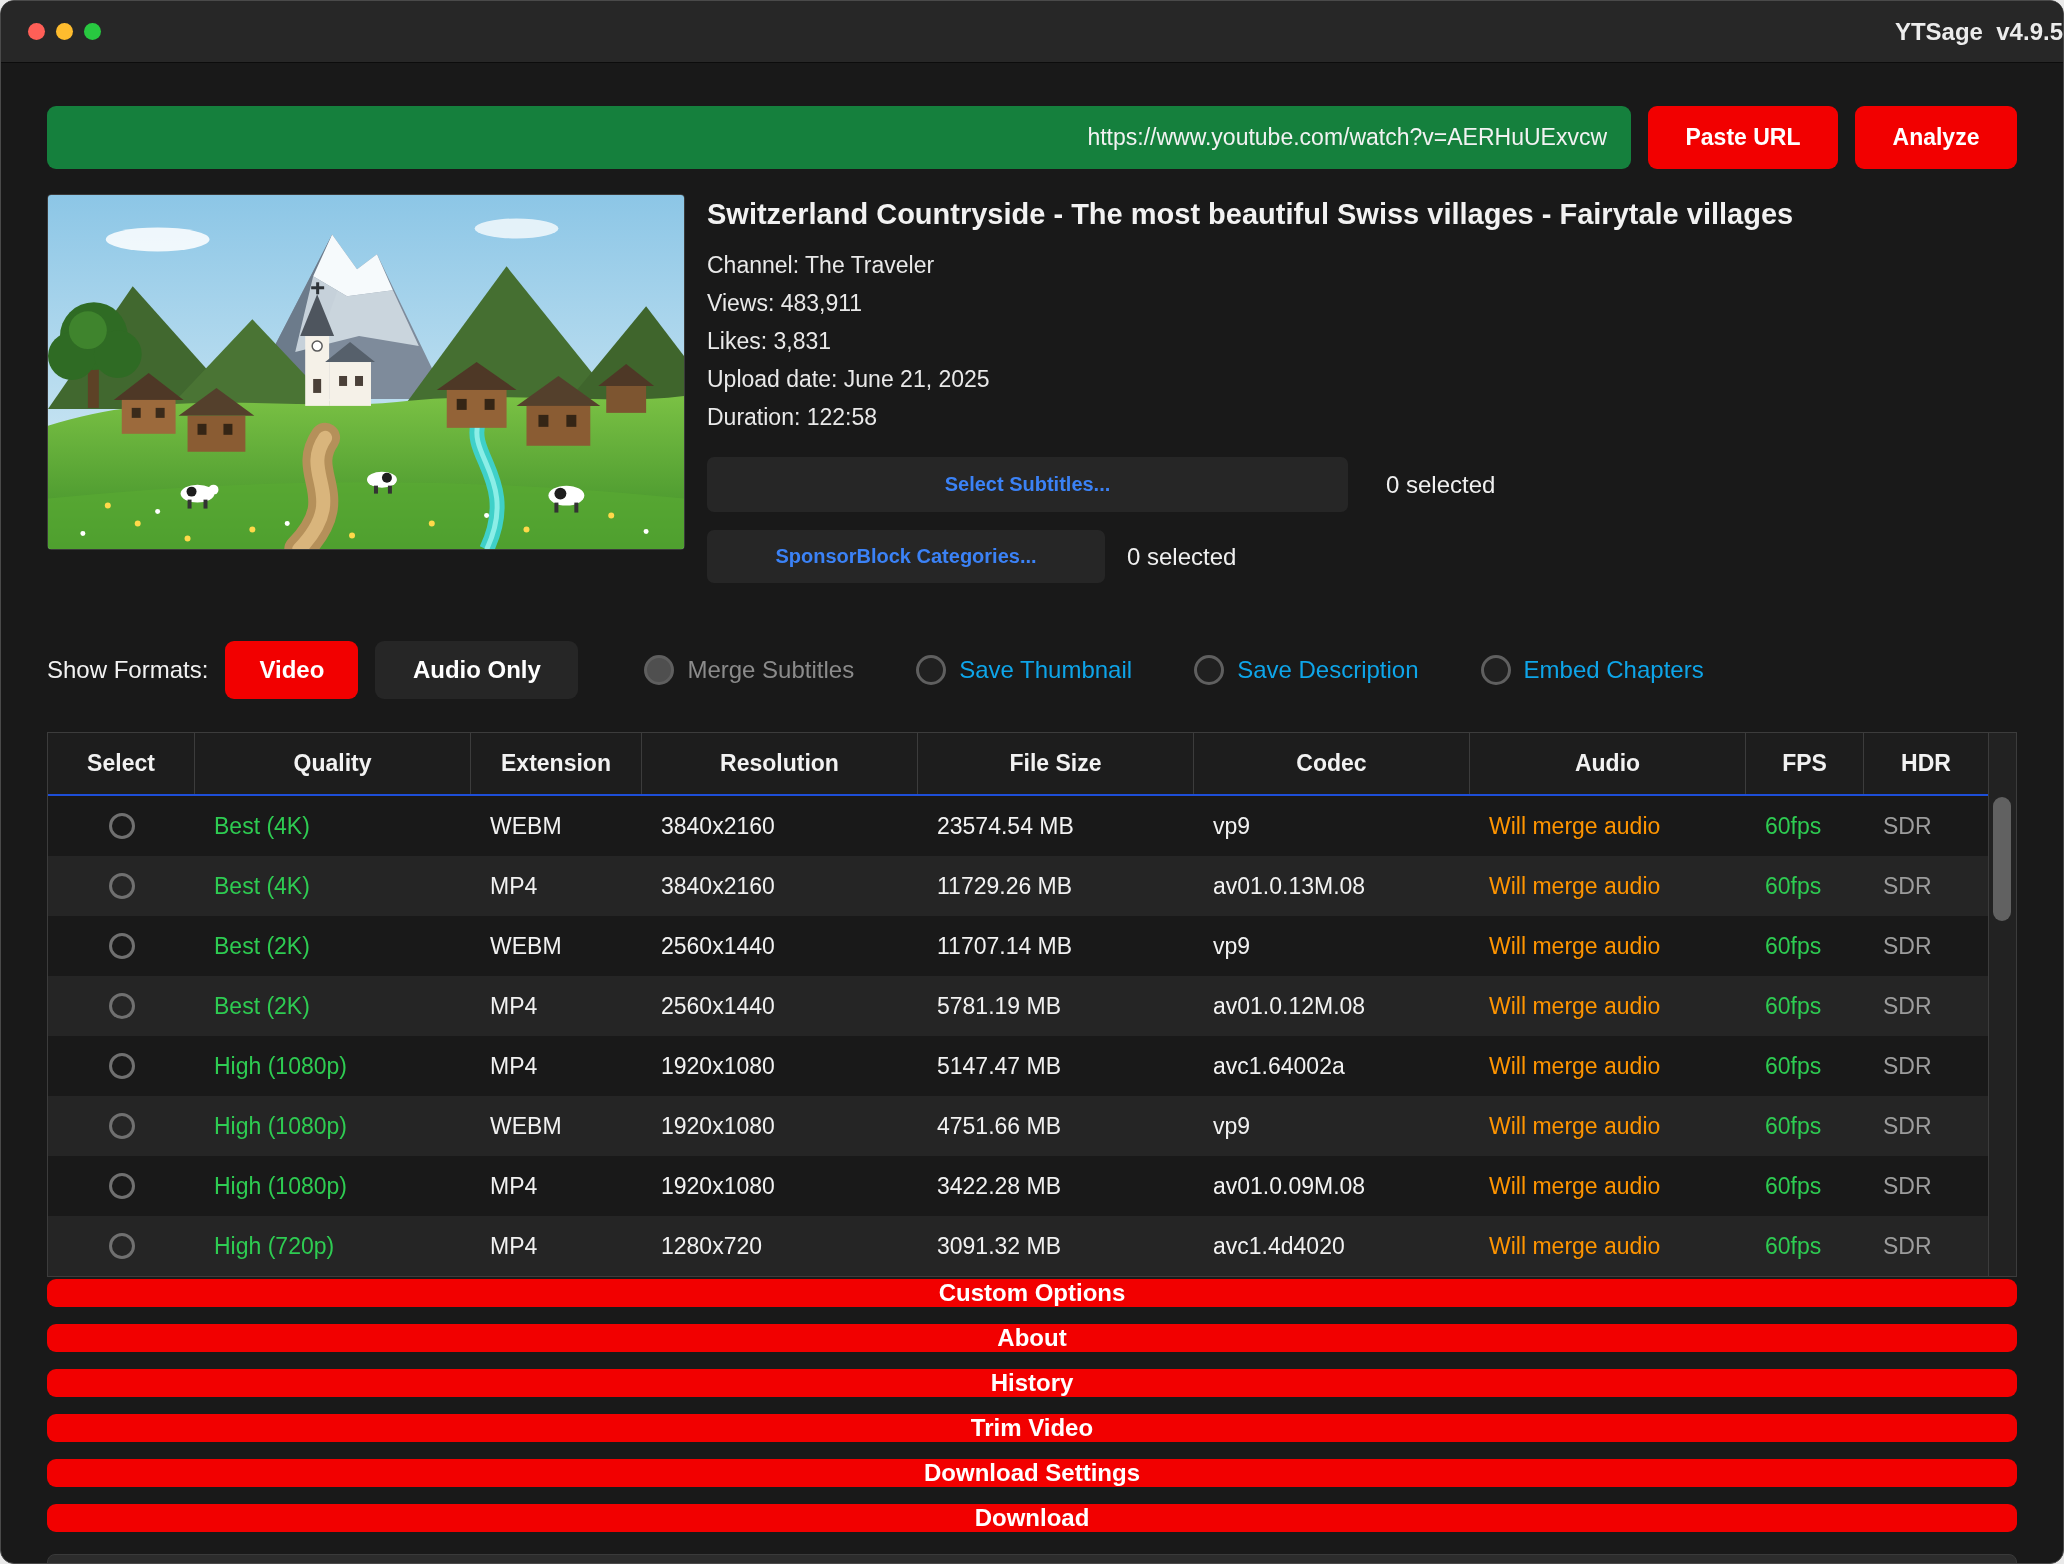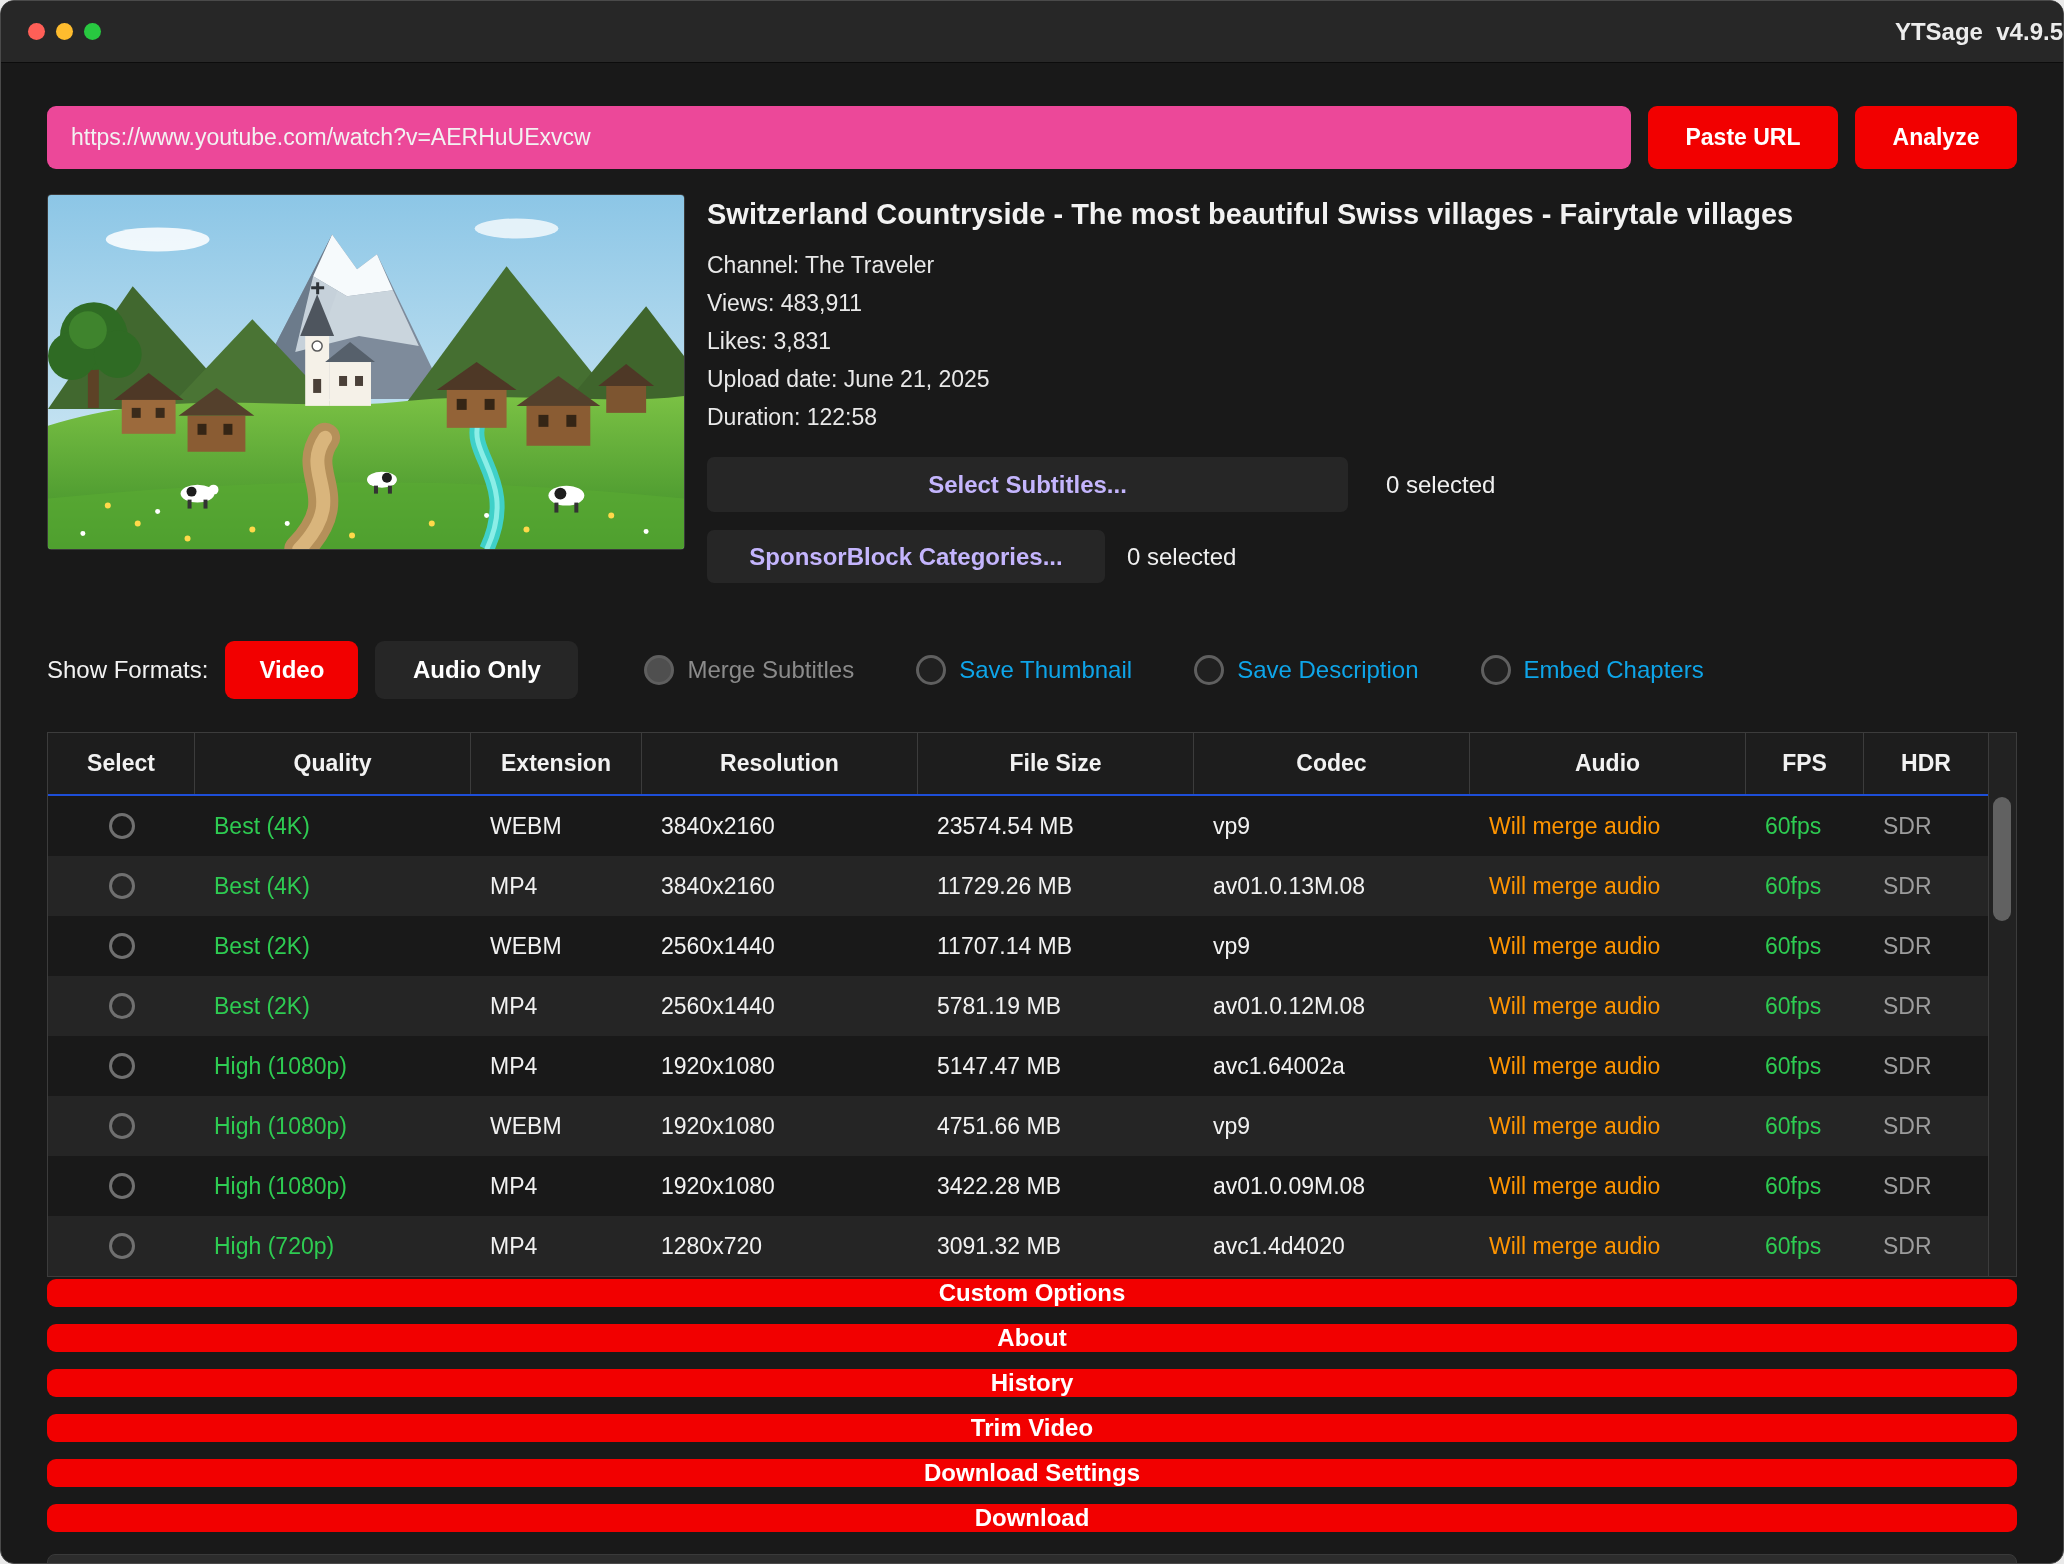--- a/index.html
+++ b/index.html
@@ -30,22 +30,22 @@
   .win-title {
     position: absolute; left: 0; right: 0; text-align: right;
     font-weight: bold; font-size: 24px; color: #ececec; white-space: pre;
   }
 
   .content { padding: 0 46px; }
 
   
   .url-row { margin-top: 43px; display: flex; gap: 17px; }
   .url-input {
-    flex: 1; height: 63px; background: #ec4899; border: none; border-radius: 9px;
-    color: #f2f2f2; font-size: 23px; padding: 0 24px; font-family: inherit; outline: none;
+    flex: 1; height: 63px; background: #15803d; border: none; border-radius: 9px;
+    color: #f2f2f2; font-size: 23px; padding: 0 24px; font-family: inherit; outline: none; text-align: right;
   }
   .btn {
     border: none; border-radius: 9px; background: var(--accent_red, #f20000);
     color: #fff; font-weight: bold; font-size: 23px; font-family: inherit; cursor: pointer;
   }
   .btn.paste { width: 190px; height: 63px; }
   .btn.analyze { width: 162px; height: 63px; }
 
   
   .media-row { margin-top: 25px; display: flex; gap: 22px; }
@@ -55,22 +55,22 @@
   }
   .thumb svg { width: 100%; height: 100%; display: block; }
   .info { flex: 1; padding-top: 4px; }
   .vtitle { font-size: 29px; font-weight: bold; margin-bottom: 15px; }
   .meta { font-size: 23px; line-height: 38px; color: #e9e9e9; }
 
   .sel-row { display: flex; align-items: center; }
   .sel-row.first { margin-top: 21px; }
   .sel-row.second { margin-top: 18px; }
   .dark-btn {
-    background: #262626; border: none; border-radius: 7px; color: #c4b5fd;
-    font-weight: bold; font-size: 24px; font-family: inherit; cursor: pointer;
+    background: #262626; border: none; border-radius: 7px; color: #3b82f6;
+    font-weight: bold; font-size: 20px; font-family: inherit; cursor: pointer;
   }
   .subtitles-btn { width: 641px; height: 55px; }
   .sponsor-btn { width: 398px; height: 53px; }
   .sel-count { font-size: 24px; margin-left: 38px; color: #f0f0f0; }
   .sel-count.sb { margin-left: 22px; }
 
   
   .formats-row { display: flex; align-items: center; margin-top: 58px; font-size: 24px; }
   .fmt-label { color: #f2f2f2; }
   .fmt-btn { height: 58px; border-radius: 9px; border: none; color: #fff;

